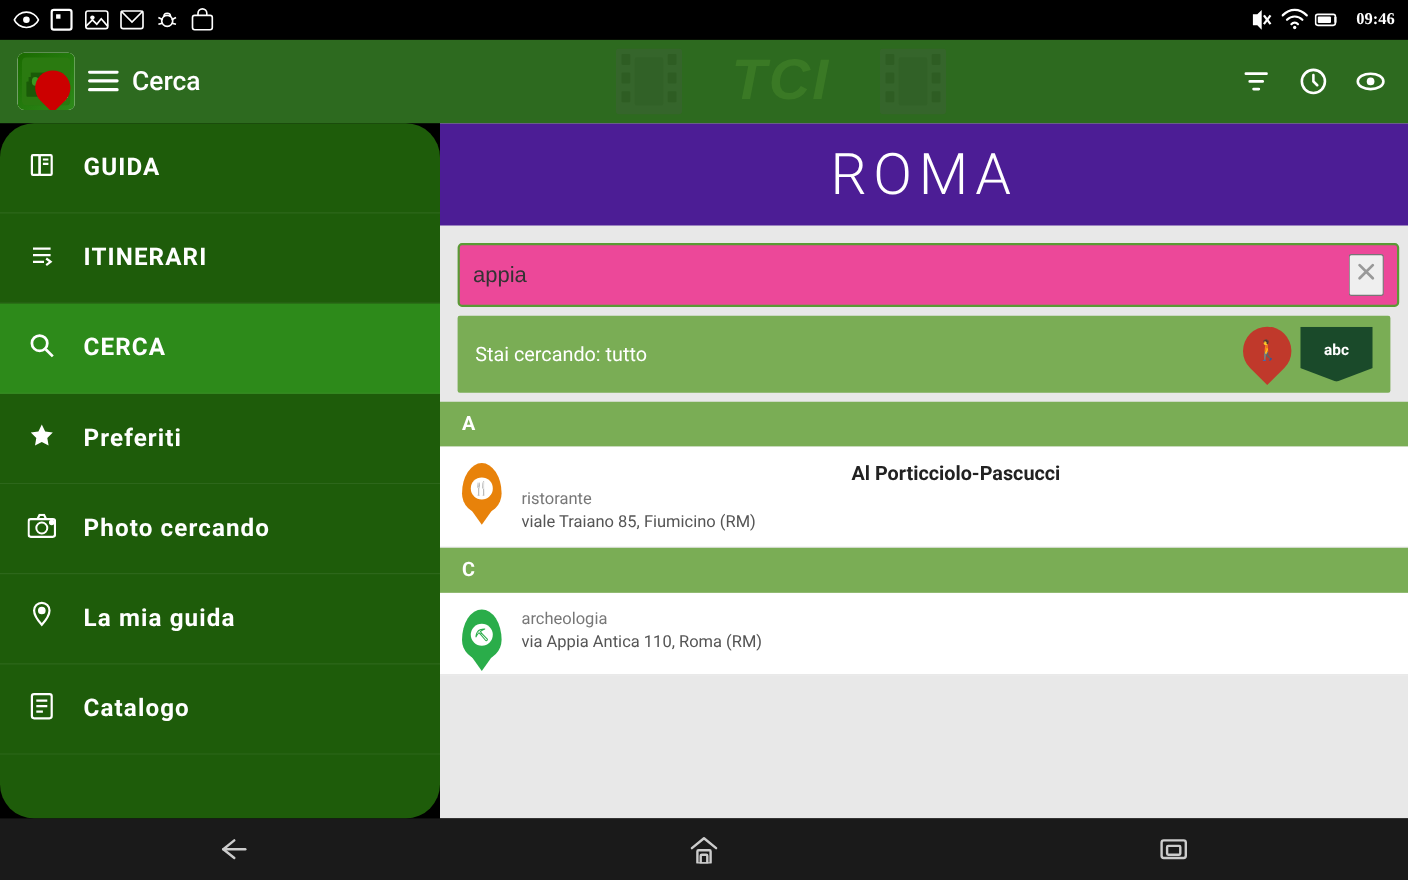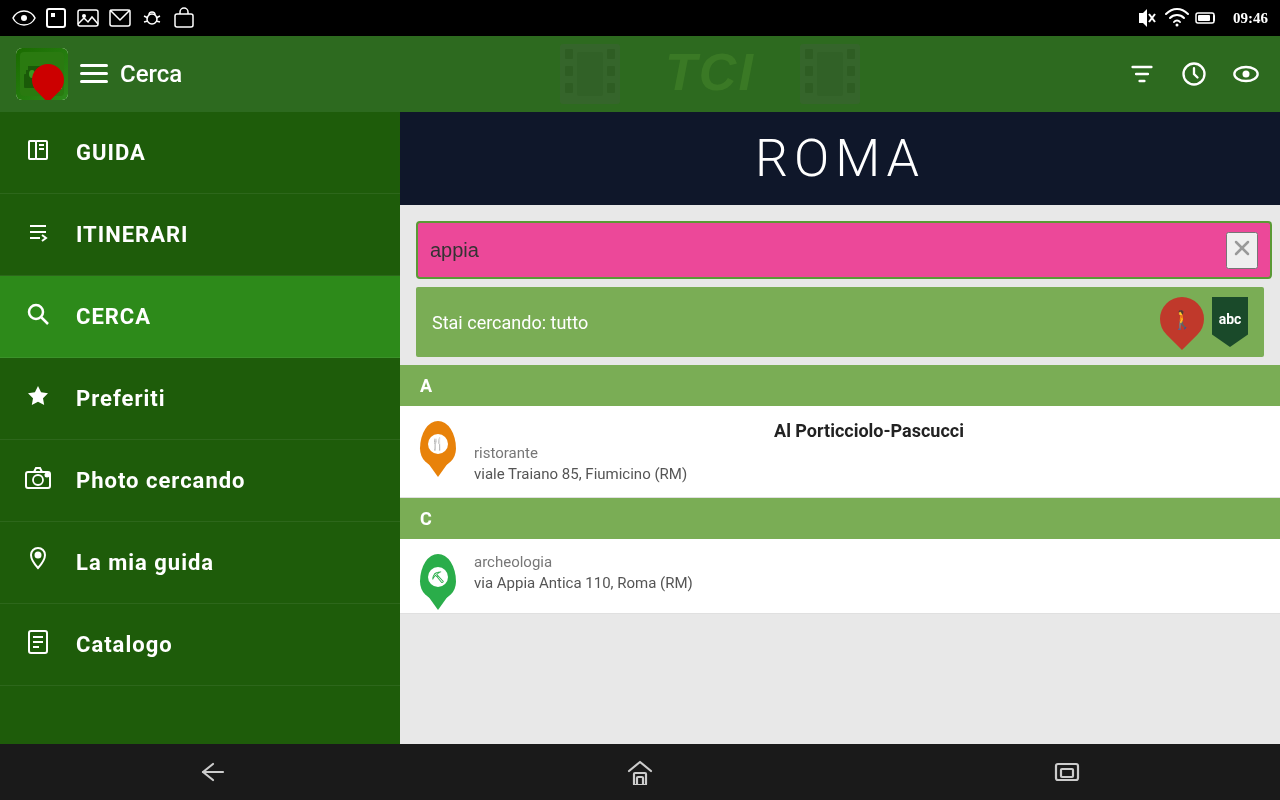--- a/index.html
+++ b/index.html
@@ -137,20 +137,21 @@
     }
 
     
     #sidebar {
       width: 400px;
       background: #1e5c0a;
       height: 100%;
       display: flex;
       flex-direction: column;
       flex-shrink: 0;
+      border-radius: 31px;
     }
     .sidebar-item {
       display: flex;
       align-items: center;
       padding: 0 24px;
       height: 82px;
       gap: 24px;
       cursor: pointer;
       border-bottom: 1px solid rgba(255,255,255,0.07);
     }
@@ -175,21 +176,21 @@
     #content-area {
       flex: 1;
       background: #e8e8e8;
       display: flex;
       flex-direction: column;
       overflow: hidden;
     }
 
     
     #city-header {
-      background: #0f172a;
+      background: #4c1d95;
       padding: 16px 20px;
       text-align: center;
     }
     .city-title {
       color: #fff;
       font-size: 52px;
       font-weight: 300;
       letter-spacing: 6px;
     }
 
@@ -248,21 +249,21 @@
       justify-content: center;
       cursor: pointer;
     }
     .badge-walker-inner {
       transform: rotate(45deg);
       color: #fff;
       font-size: 18px;
     }
     .badge-abc {
       background: #1a4a2a;
-      width: 36px;
+      width: 66px;
       height: 50px;
       clip-path: polygon(0 0, 100% 0, 100% 75%, 50% 100%, 0 75%);
       display: flex;
       align-items: center;
       justify-content: center;
       cursor: pointer;
       margin-left: 4px;
     }
     .badge-abc-text {
       color: #fff;

